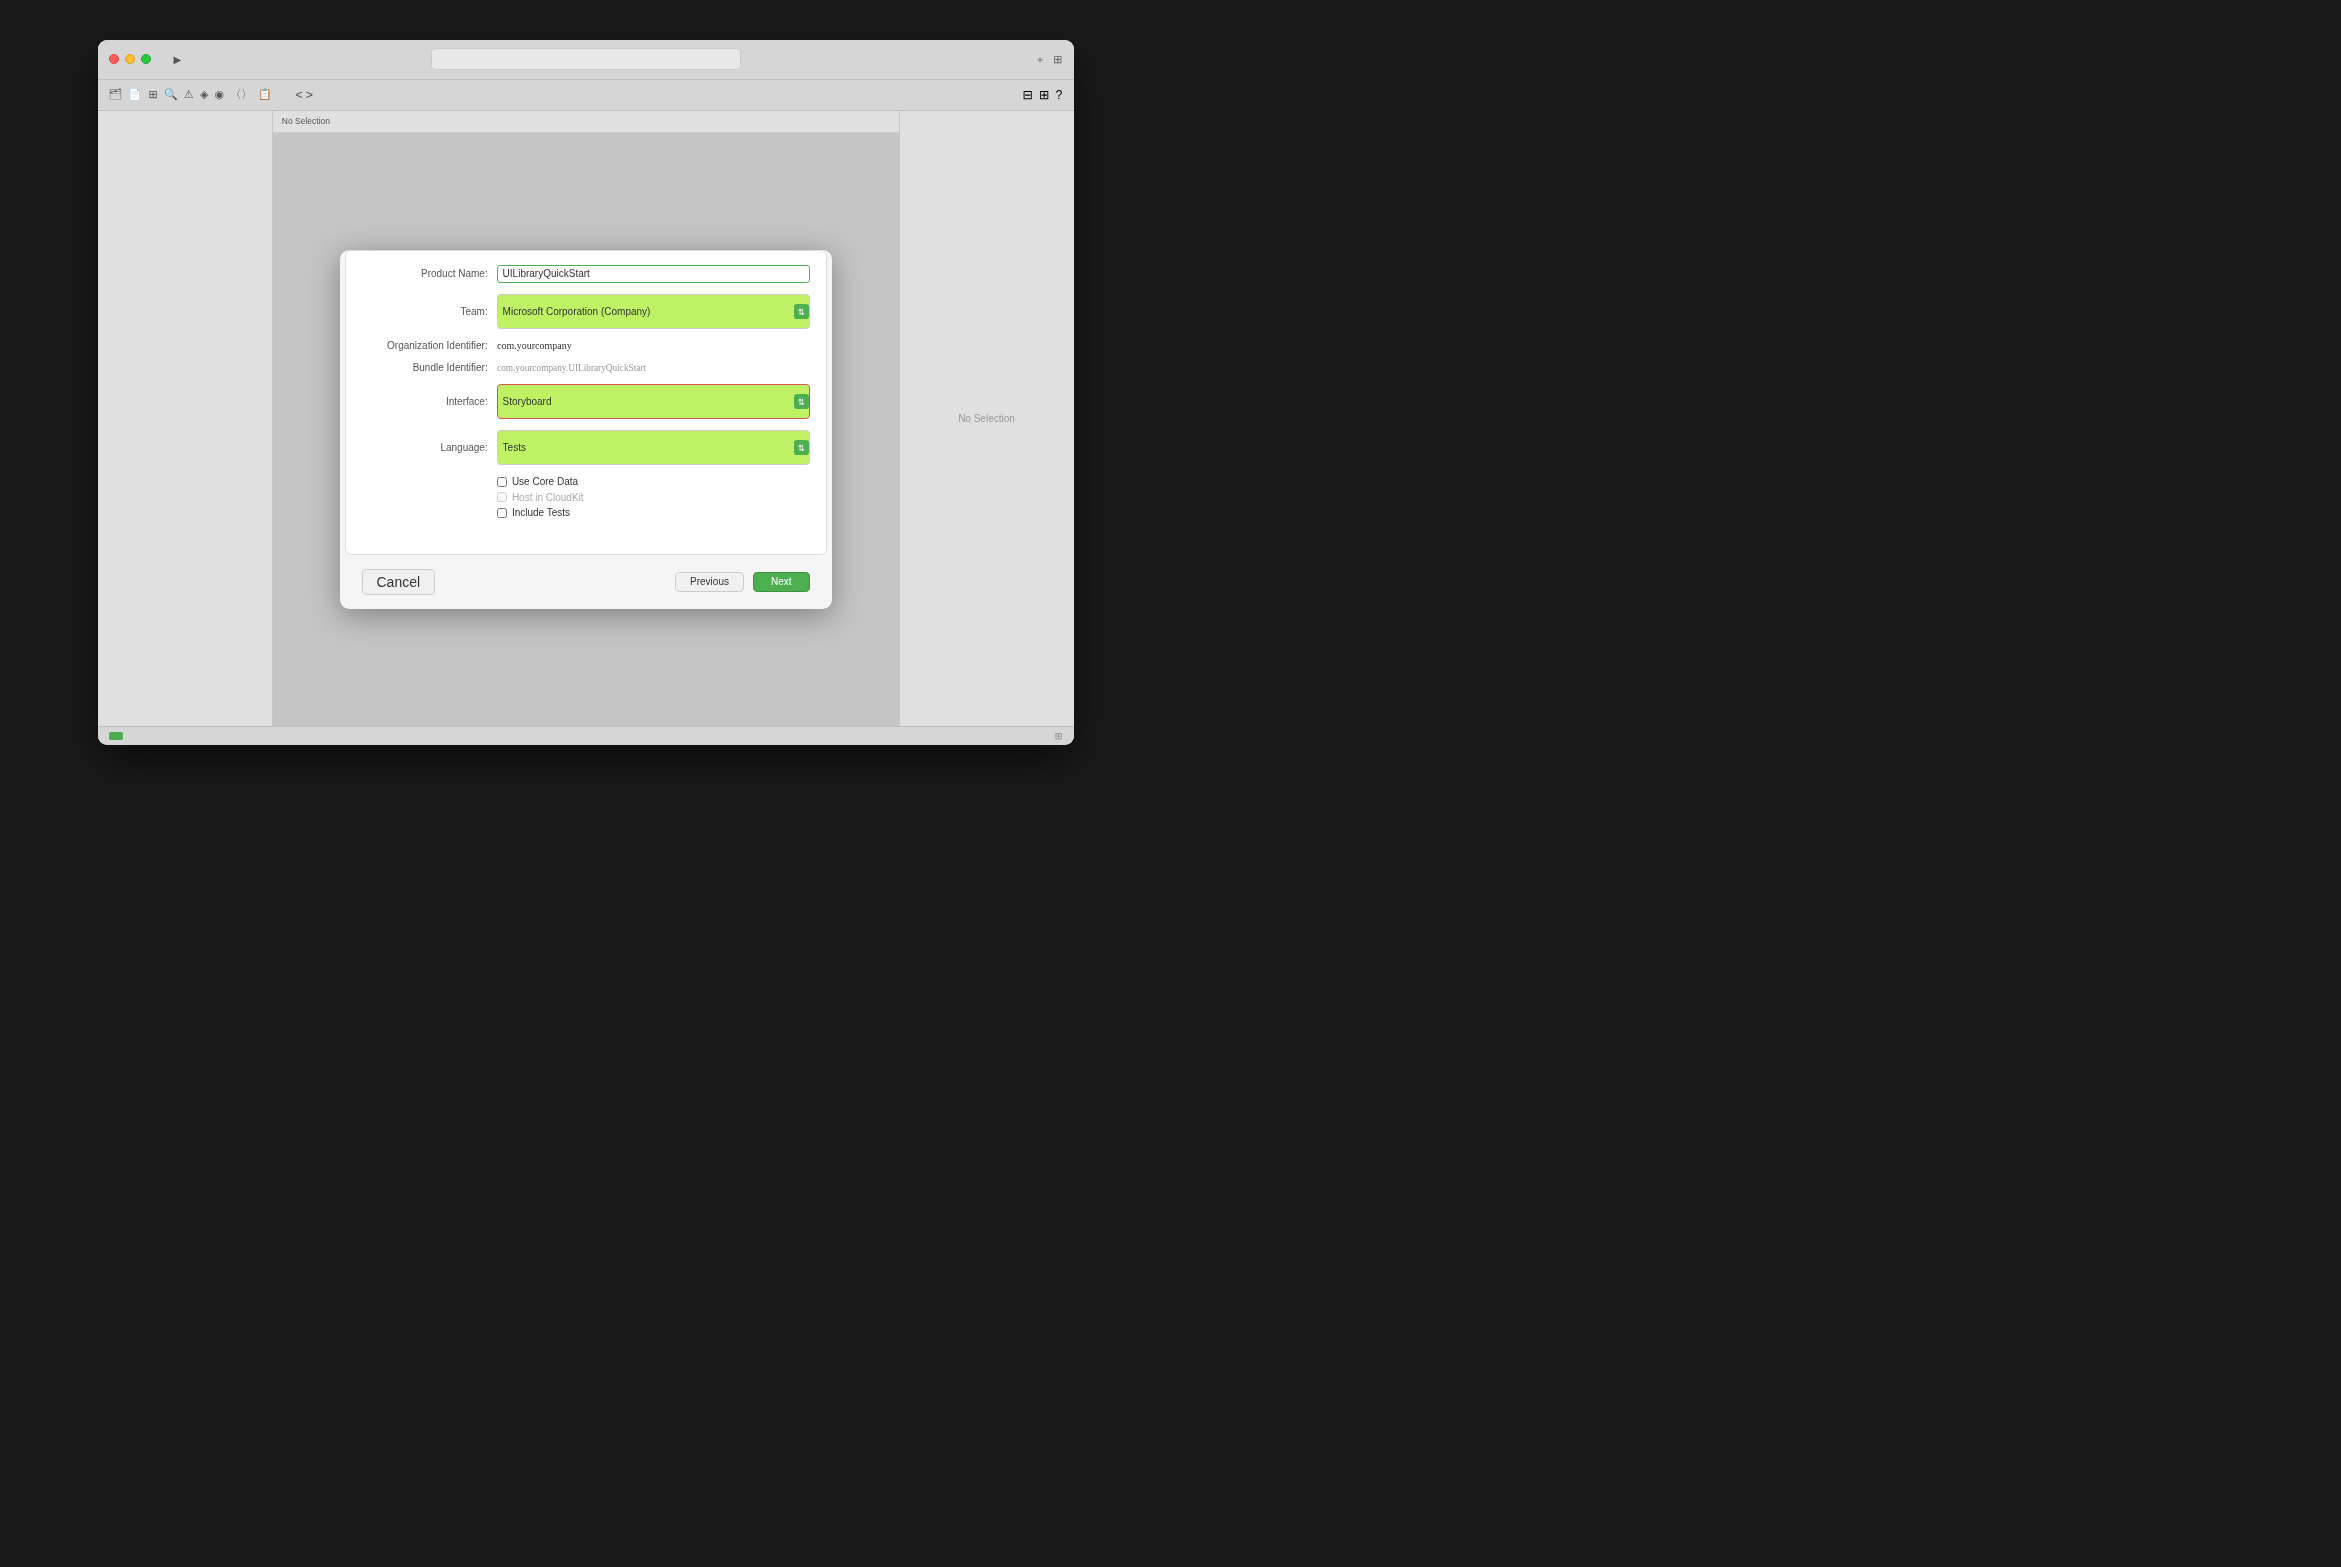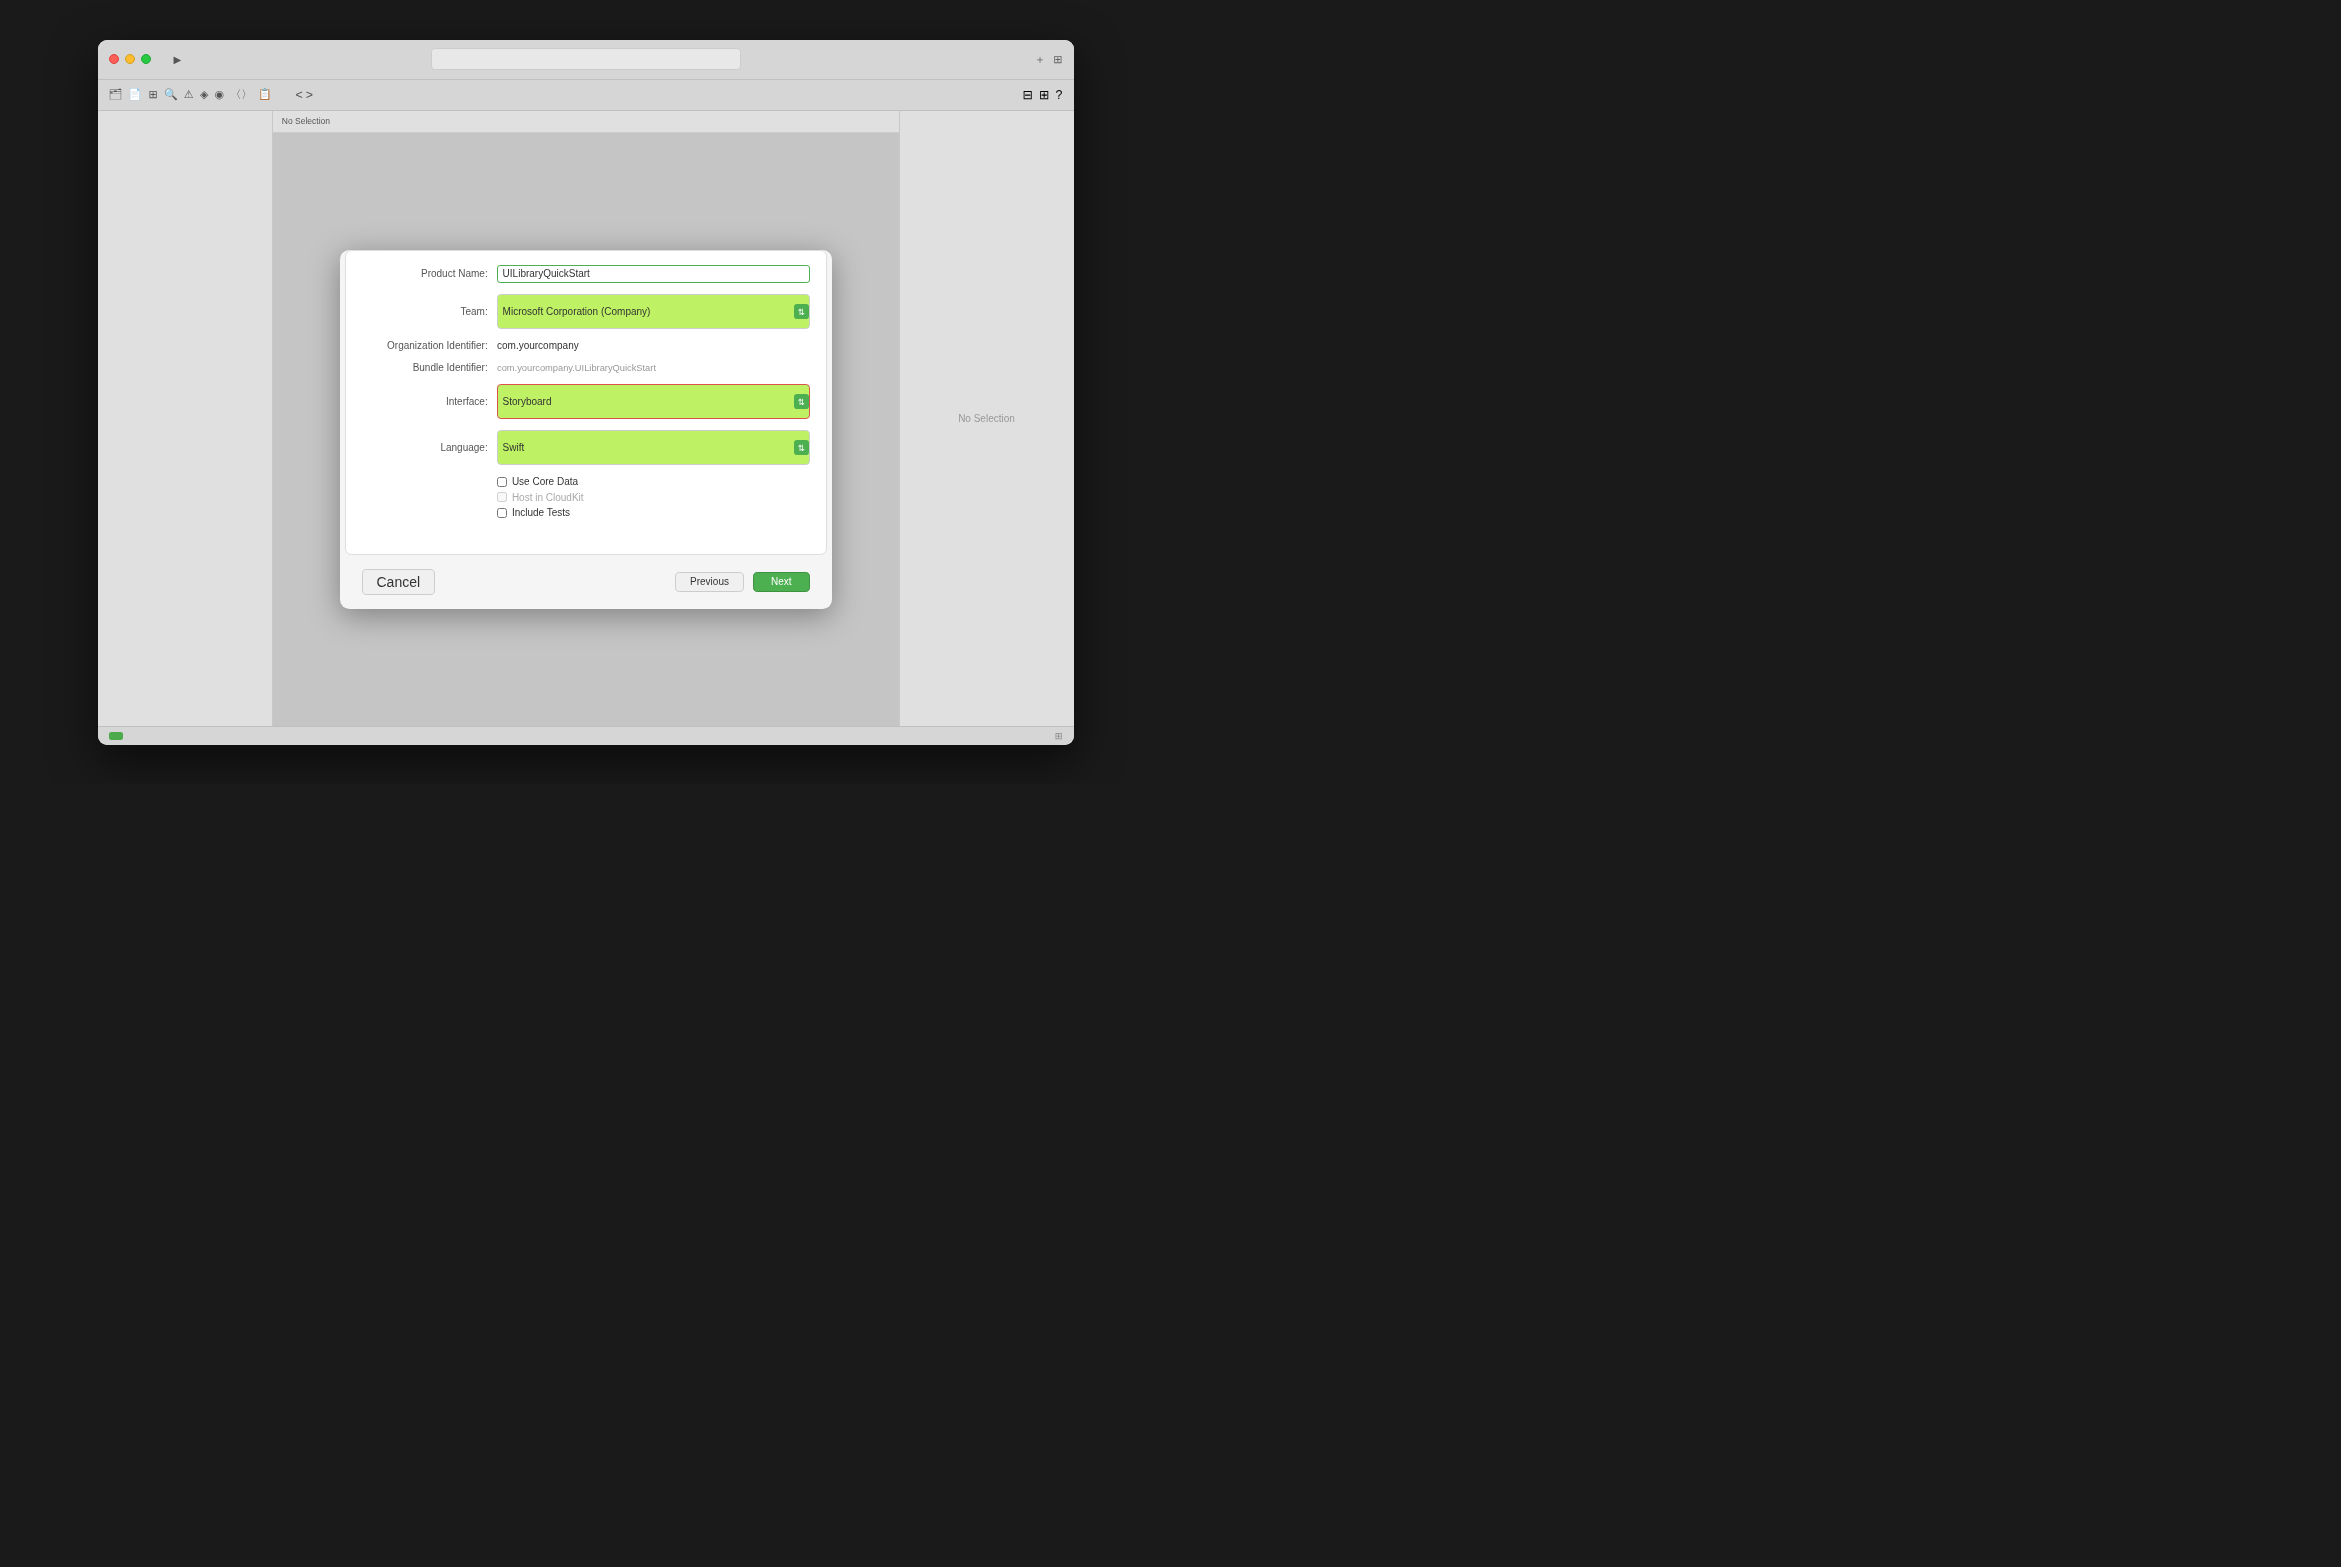--- a/index.html
+++ b/index.html
@@ -239,20 +239,21 @@
       color: #555;
       font-size: 10px;
       padding-right: 9.3px;
       flex-shrink: 0;
     }
 
     .form-value {
       flex: 1;
       font-size: 10px;
       color: #333;
+      font-family: Liberation Serif, serif;
     }
 
     .form-input {
       flex: 1;
       height: 18.6px;
       border: 1.2px solid #4CAF50;
       border-radius: 3.1px;
       padding: 0 4.6px;
       font-size: 10px;
       background: white;
@@ -452,21 +453,21 @@
                 <label class="form-label">Interface:</label>
                 <div class="select-wrapper highlighted">
                   <span class="select-text">Storyboard</span>
                   <div class="select-arrow">⇅</div>
                 </div>
               </div>
 
               <div class="form-row">
                 <label class="form-label">Language:</label>
                 <div class="select-wrapper">
-                  <span class="select-text">Swift</span>
+                  <span class="select-text">Tests</span>
                   <div class="select-arrow">⇅</div>
                 </div>
               </div>
 
               <div class="checkbox-row">
                 <input type="checkbox" id="core-data" style="">
                 <label for="core-data">Use Core Data</label>
               </div>
 
               <div class="checkbox-row disabled">

